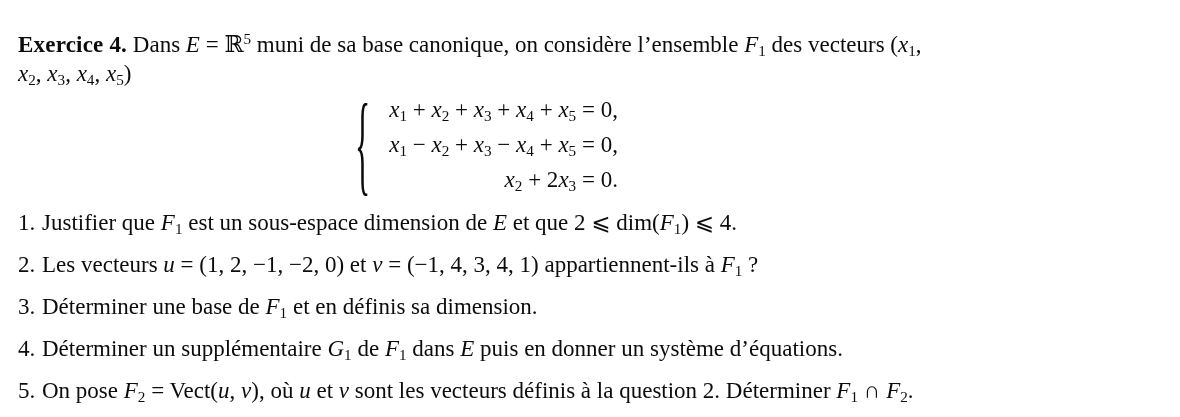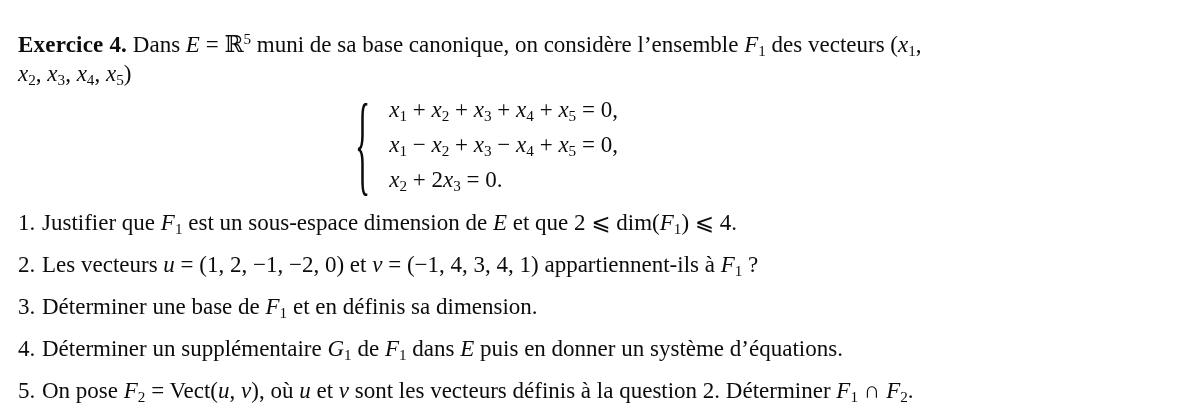--- a/index.html
+++ b/index.html
@@ -25,21 +25,21 @@
     width:fit-content;margin:0 auto;
     padding:4px 0 8px 0;
   }
   .brace{
     display:inline-block;
     font-size:44px;font-weight:400;
     transform:scale(.72,2.55);
     transform-origin:center;
     margin:0 16px 0 6px;
   }
-  .eqs{display:flex;flex-direction:column;align-items:flex-start;}
+  .eqs{display:flex;flex-direction:column;align-items:flex-end;}
   .eq{line-height:35px;white-space:pre;}
   .items{margin-top:4px;}
   .item{display:flex;line-height:27px;margin-bottom:15px;}
   .num{flex:none;width:24px;}
   .txt{flex:1;}
 </style>
 </head>
 <body>
 
 <div class="page">

